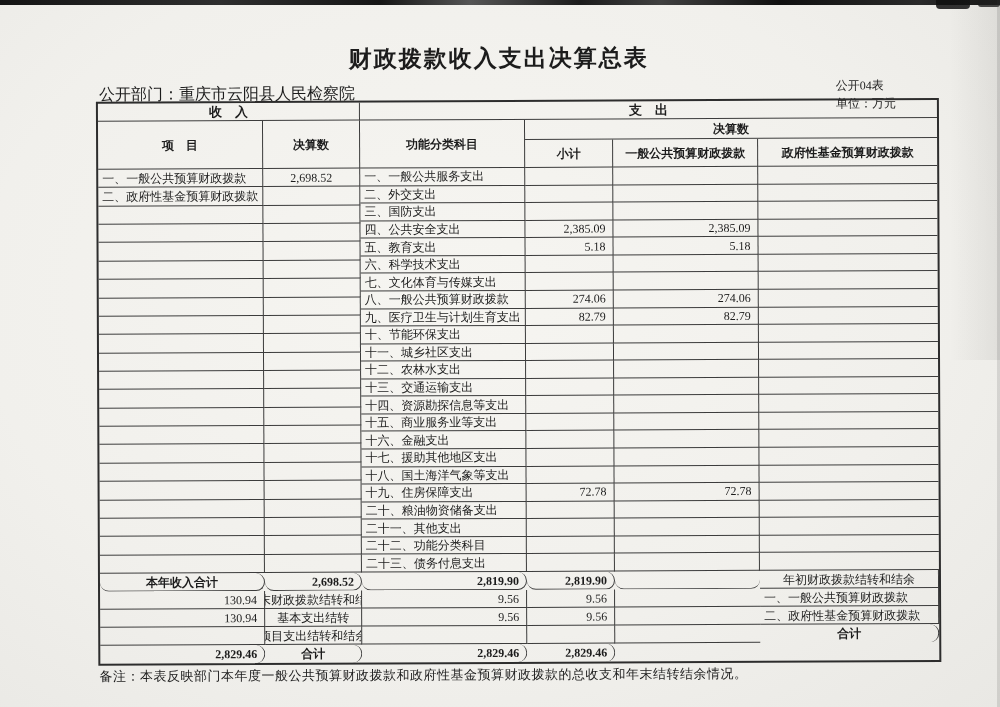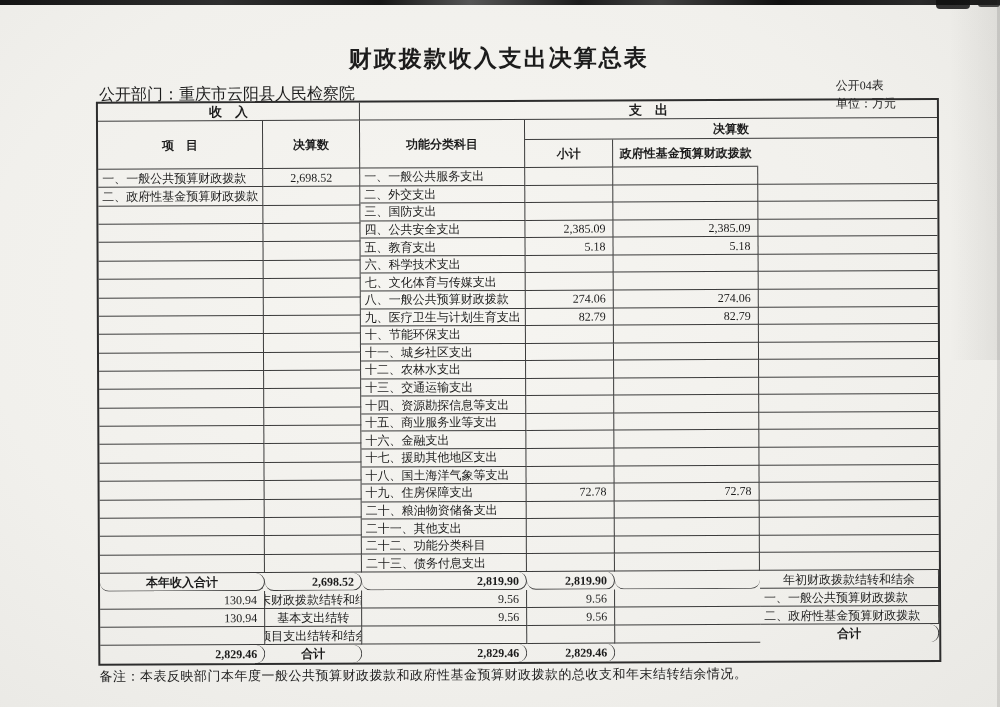--- a/index.html
+++ b/index.html
@@ -85,20 +85,21 @@
       </div>
 
       <div class="h2">
         <div class="hc">项　目</div>
         <div class="hc">决算数</div>
         <div class="hc">功能分类科目</div>
         <div class="h2col">
           <div class="hc h2top">决算数</div>
           <div class="h2sub">
             <div class="hc">小计</div>
+            <div class="hc">一般公共预算财政拨款</div>
             <div class="hc last">政府性基金预算财政拨款</div>
           </div>
         </div>
       </div>
 
       <div class="bodyflex">
         <div id="income-body">
             <div class="c lbl">一、一般公共预算财政拨款</div>
             <div class="c ctr">2,698.52</div>
             <div class="c lbl">二、政府性基金预算财政拨款</div>

